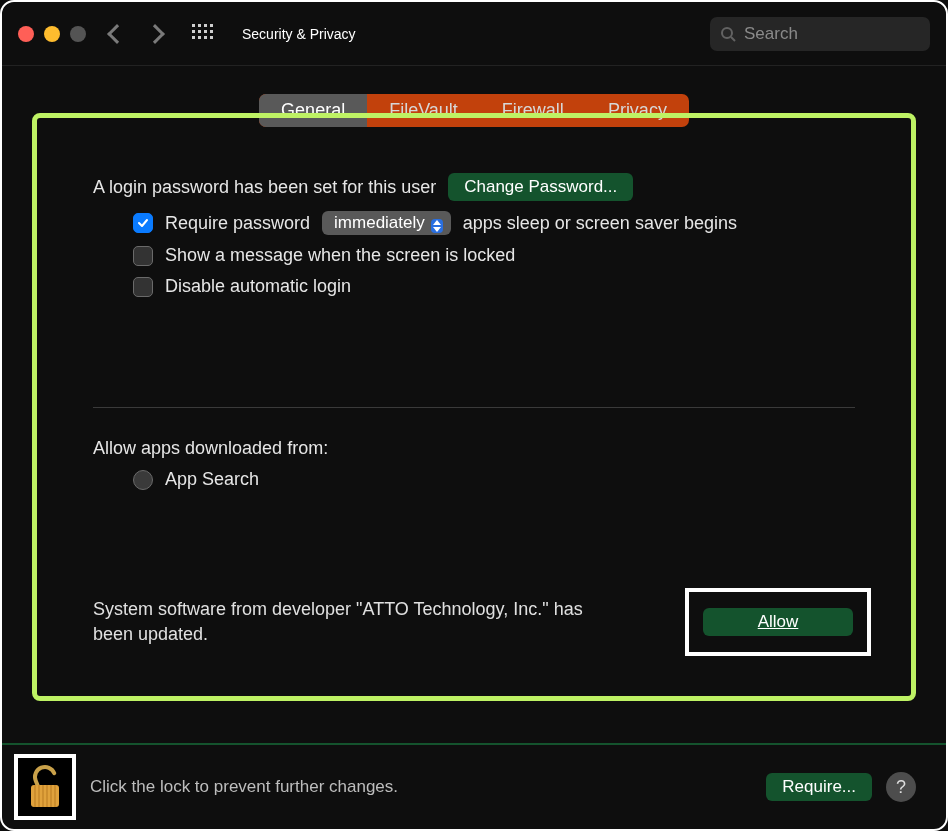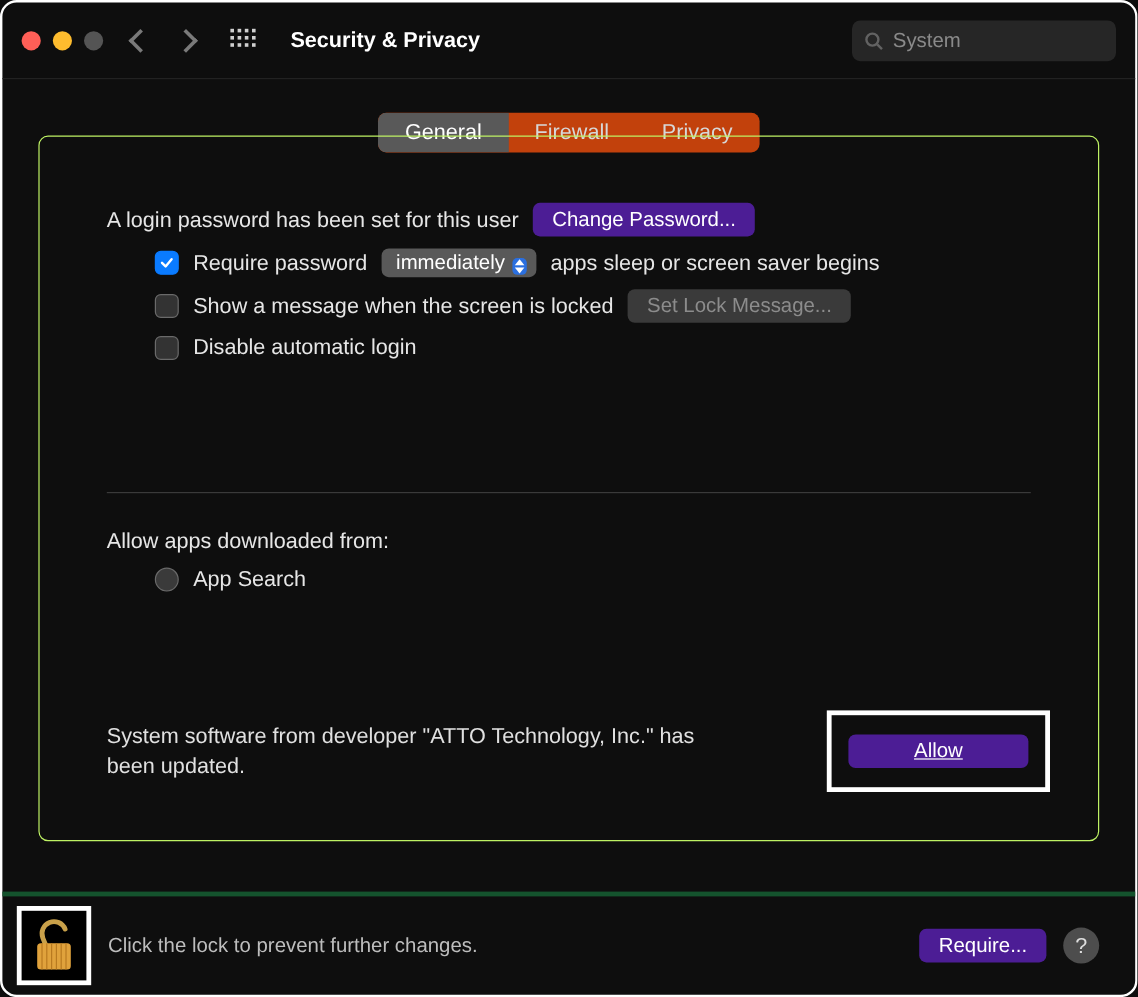--- a/index.html
+++ b/index.html
@@ -29,21 +29,21 @@
   .traffic { display: flex; gap: 10px; margin-right: 24px; }
   .dot { width: 16px; height: 16px; border-radius: 50%; }
   .dot.red { background: #ff5f57; }
   .dot.yellow { background: #febc2e; }
   .dot.grey { background: #545454; }
   .nav-arrows { display: flex; gap: 24px; margin-right: 30px; }
   .arrow { width: 14px; height: 14px; border-left: 3px solid #7a7a7a; border-bottom: 3px solid #7a7a7a; transform: rotate(45deg); cursor: pointer; }
   .arrow.fwd { transform: rotate(-135deg); }
   .grid-icon { width: 20px; height: 20px; display: grid; grid-template-columns: repeat(4,3px); grid-template-rows: repeat(3,3px); gap: 3px; margin-right: 30px; cursor: pointer; }
   .grid-icon span { background: #cfcfcf; }
-  .title { font-weight: 700; color: #fff; font-size: 18px; }
+  .title { font-weight: 400; color: #fff; font-size: 14px; }
   .search {
     margin-left: auto;
     width: 220px; height: 34px;
     background: #262626;
     border-radius: 7px;
     display: flex; align-items: center;
     padding: 0 10px;
     color: #8a8a8a;
   }
   .search svg { margin-right: 8px; opacity: .6; }
@@ -61,30 +61,30 @@
   .tab {
     padding: 6px 22px;
     color: #d7d7d7;
     font-size: 18px;
     cursor: pointer;
   }
   .tab.active { background: #595959; color: #fff; }
 
   .panel {
     margin-top: -18px;
-    border: 1px solid #bef264;
+    border: 5px solid #bef264;
     border-radius: 8px;
     padding: 55px 56px 40px 56px;
     min-height: 588px;
     position: relative;
   }
   .row { display: flex; align-items: center; gap: 12px; margin-bottom: 10px; font-size: 18px; color: #e6e6e6; }
   .row.indent { margin-left: 40px; }
   .btn {
-    background: #4c1d95;
+    background: #14532d;
     color: #fff;
     border-radius: 6px;
     padding: 4px 16px;
     font-size: 17px;
     cursor: pointer;
     white-space: nowrap;
   }
   .btn.dim { background: #3a3a3a; color: #8c8c8c; }
   .checkbox {
     width: 20px; height: 20px; border-radius: 5px;
@@ -120,21 +120,21 @@
     display: flex; align-items: center; gap: 20px;
     position: absolute; left: 56px; right: 40px; bottom: 40px;
   }
   .msg { color: #e0e0e0; max-width: 520px; line-height: 1.4; }
   .allow-frame { border: 4px solid #fff; padding: 16px 14px; margin-left: auto; }
   .btn.allow { width: 150px; text-align: center; text-decoration: underline; }
 
   
   .footer {
     height: 86px;
-    border-top: 4px solid #14532d;
+    border-top: 2px solid #14532d;
     display: flex; align-items: center;
     padding: 0 30px;
     gap: 14px;
     font-size: 17px; color: #bdbdbd;
   }
   .lock-frame {
     border: 4px solid #fff; background: #000;
     width: 62px; height: 66px;
     display: flex; align-items: center; justify-content: center;
     margin-left: -18px;
@@ -175,29 +175,30 @@
         <span></span>
         <span></span>
         <span></span>
     </div>
     <div class="title">Security &amp; Privacy</div>
     <div class="search">
       <svg width="16" height="16" viewBox="0 0 16 16" fill="none">
           <circle cx="7" cy="7" r="5" stroke="#8a8a8a" stroke-width="2"></circle>
           <line x1="11" y1="11" x2="15" y2="15" stroke="#8a8a8a" stroke-width="2"></line>
         </svg>
-      <span>System</span>
+      <span>Search</span>
     </div>
   </div>
 
   <div class="content">
 
     <div class="tabs-wrap">
       <div class="tabs">
         <div class="tab active">General</div>
+        <div class="tab">FileVault</div>
         <div class="tab">Firewall</div>
         <div class="tab">Privacy</div>
       </div>
     </div>
 
     <div class="panel">
 
       <div class="row">
         <span>A login password has been set for this user</span>
         <div class="btn">Change Password...</div>
@@ -216,21 +217,20 @@
               <span class="up"></span>
               <span class="down"></span>
             </span>
         </div>
         <span>apps sleep or screen saver begins</span>
       </div>
 
       <div class="row indent">
         <div class="checkbox"></div>
         <span>Show a message when the screen is locked</span>
-        <div class="btn dim">Set Lock Message...</div>
       </div>
 
       <div class="row indent">
         <div class="checkbox"></div>
         <span>Disable automatic login</span>
       </div>
 
       <div class="hr"></div>
 
       <div class="row">

